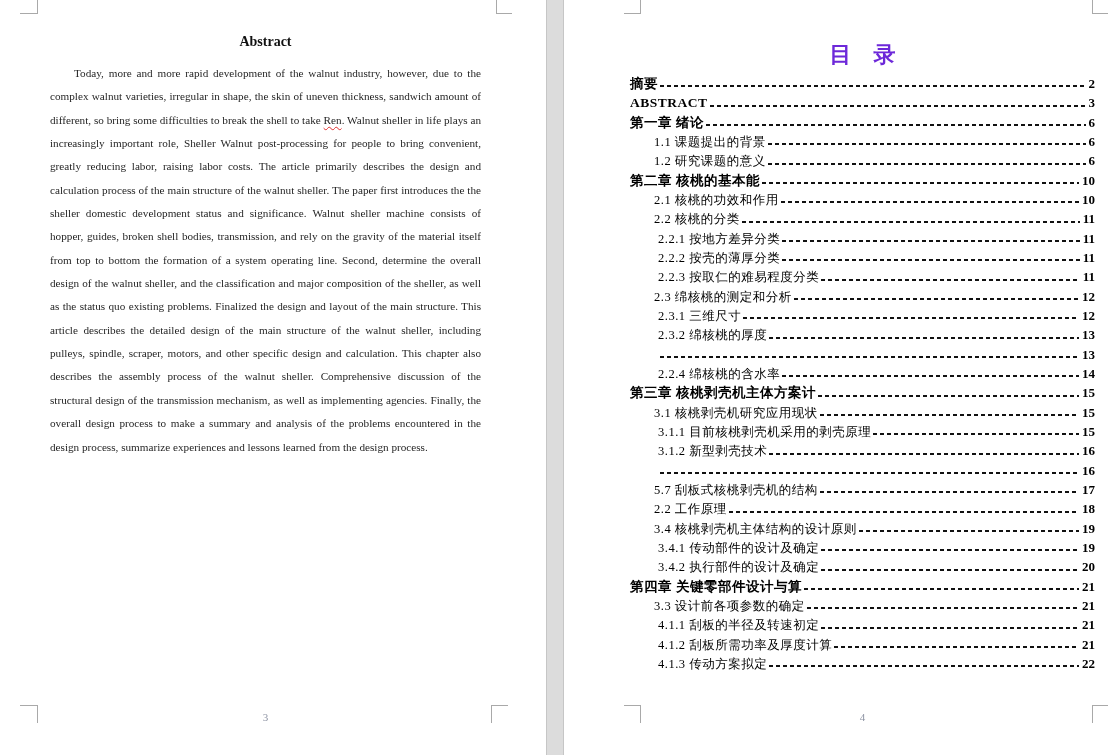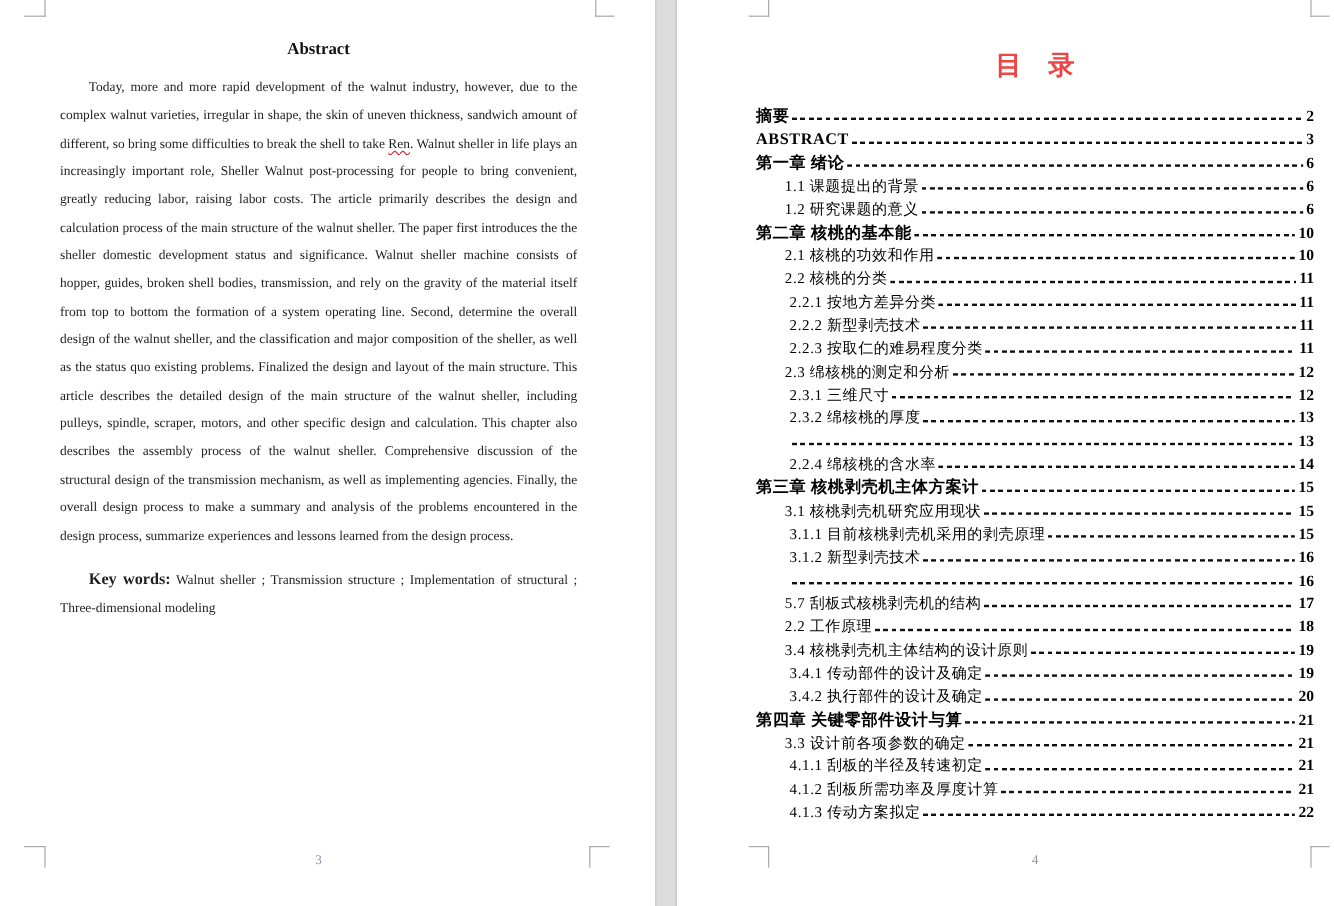--- a/index.html
+++ b/index.html
@@ -71,23 +71,23 @@
   .toc-col {
     position: absolute; left: 630px; top: 0; width: 465px;
     color: #000;
   }
   .toc-title {
     margin: 40px 0 0 0;
     text-align: center;
     font-size: 22px;
     font-weight: bold;
     white-space: pre;
-    color: #ef4444;
-  }
-  .toc-list { margin-top: 17px; }
+    color: #6d28d9;
+  }
+  .toc-list { margin-top: 4px; }
   .toc-row {
     display: flex;
     align-items: baseline;
     height: 19.34px;
     font-size: 12.5px;
     line-height: 19.34px;
     white-space: nowrap;
   }
   .toc-row.level2 { padding-left: 24px; }
   .toc-row.level3 { padding-left: 28px; }
@@ -124,21 +124,20 @@
   <div>
     <div class="crop l-tl"></div>
     <div class="crop l-tr"></div>
     <div class="crop l-bl"></div>
     <div class="crop l-br"></div>
 
     <div class="abstract-col">
       <h1 class="abstract-title">Abstract</h1>
       <div class="abstract-body">
         <p><span>Today, more and more rapid development of the walnut industry, however, due to the complex walnut varieties, irregular in shape, the skin of uneven thickness, sandwich amount of different, so bring some difficulties to break the shell to take </span><span class="flagged">Ren</span><span>. Walnut sheller in life plays an increasingly important role, Sheller Walnut post-processing for people to bring convenient, greatly reducing labor, raising labor costs. The article primarily describes the design and calculation process of the main structure of the walnut sheller. The paper first introduces the the sheller domestic development status and significance. Walnut sheller machine consists of hopper, guides, broken shell bodies, transmission, and rely on the gravity of the material itself from top to bottom the formation of a system operating line. Second, determine the overall design of the walnut sheller, and the classification and major composition of the sheller, as well as the status quo existing problems. Finalized the design and layout of the main structure. This article describes the detailed design of the main structure of the walnut sheller, including pulleys, spindle, scraper, motors, and other specific design and calculation. This chapter also describes the assembly process of the walnut sheller. Comprehensive discussion of the structural design of the transmission mechanism, as well as implementing agencies. Finally, the overall design process to make a summary and analysis of the problems encountered in the design process, summarize experiences and lessons learned from the design process.</span></p>
-        <p><span class="kw-label">Key words:</span><span class="kw-text"> Walnut sheller  ;  Transmission structure  ;  Implementation of structural  ;  Three-dimensional modeling</span></p>
       </div>
     </div>
 
     <div class="footer-num left">3</div>
   </div>
 
   <div class="page-gap"></div>
 
   <div>
     <div class="crop r-tl"></div>
@@ -188,21 +187,21 @@
     <span class="toc-label">2.2 核桃的分类</span>
     <span class="toc-leader"></span>
     <span class="toc-page">11</span>
   </div>
           <div class="toc-row level3">
     <span class="toc-label">2.2.1 按地方差异分类</span>
     <span class="toc-leader"></span>
     <span class="toc-page">11</span>
   </div>
           <div class="toc-row level3">
-    <span class="toc-label">2.2.2 新型剥壳技术</span>
+    <span class="toc-label">2.2.2 按壳的薄厚分类</span>
     <span class="toc-leader"></span>
     <span class="toc-page">11</span>
   </div>
           <div class="toc-row level3">
     <span class="toc-label">2.2.3 按取仁的难易程度分类</span>
     <span class="toc-leader"></span>
     <span class="toc-page">11</span>
   </div>
           <div class="toc-row level2">
     <span class="toc-label">2.3 绵核桃的测定和分析</span>

